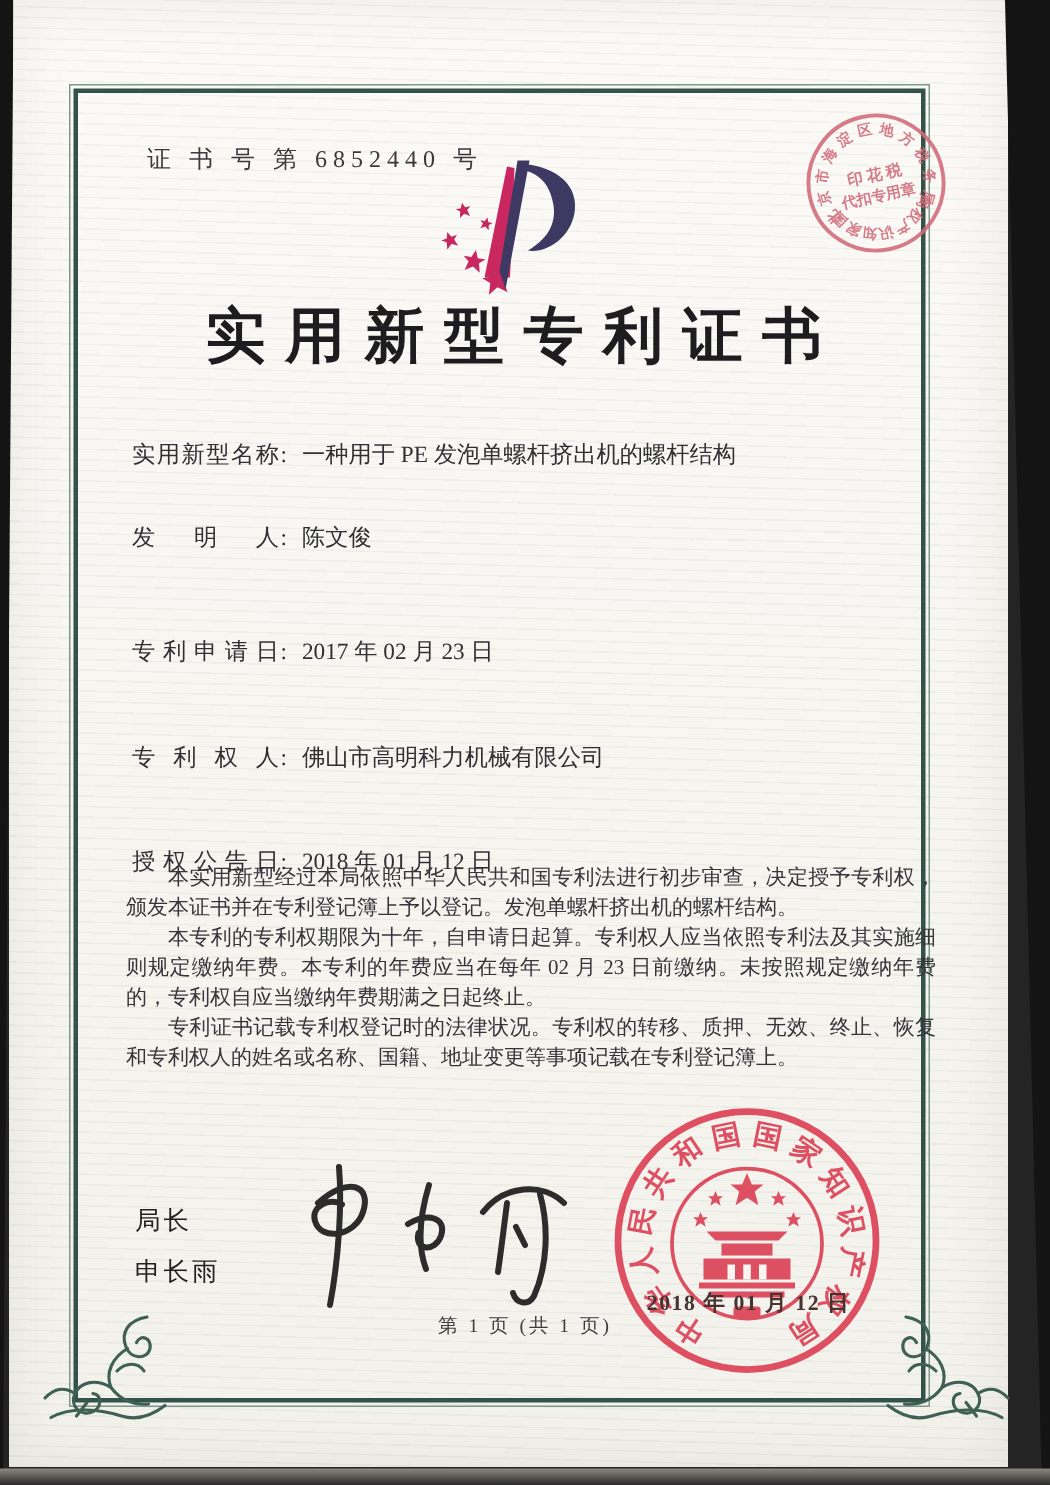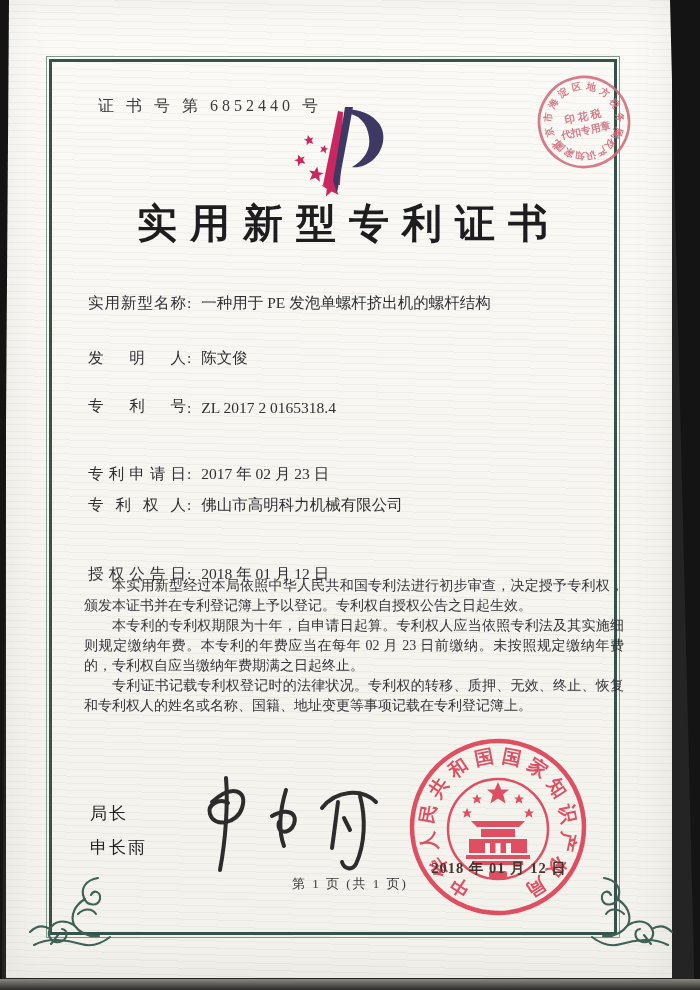--- a/index.html
+++ b/index.html
@@ -114,35 +114,32 @@
     </svg>
 
     <div id="title" class="abs">实用新型专利证书</div>
 
     <div class="field abs" style="top:348px">
       <span class="lbl">发明人</span><span class="colon">:</span><span>陈文俊</span>
     </div>
     <div class="field abs" style="top:293px">
       <span class="lbl">实用新型名称</span><span class="colon">:</span><span>一种用于 PE 发泡单螺杆挤出机的螺杆结构</span>
     </div>
-    <div class="field abs" style="top:396px">
-      <span class="lbl">专利号</span><span class="colon">:</span><span>ZL 2017 2 0165318.4</span>
-    </div>
-    <div class="field abs" style="top:464px">
+    <div class="field abs" style="top:424px">
       <span class="lbl">专利申请日</span><span class="colon">:</span><span>2017 年 02 月 23 日</span>
     </div>
     <div class="field abs" style="top:495px">
       <span class="lbl">专利权人</span><span class="colon">:</span><span>佛山市高明科力机械有限公司</span>
     </div>
     <div class="field abs" style="top:564px">
       <span class="lbl">授权公告日</span><span class="colon">:</span><span>2018 年 01 月 12 日</span>
     </div>
 
     <div id="paras" class="abs">
-      <p>本实用新型经过本局依照中华人民共和国专利法进行初步审查，决定授予专利权，颁发本证书并在专利登记簿上予以登记。专利权自授权公告之日起生效。</p>
+      <p>本实用新型经过本局依照中华人民共和国专利法进行初步审查，决定授予专利权，颁发本证书并在专利登记簿上予以登记。发泡单螺杆挤出机的螺杆结构。</p>
       <p>本专利的专利权期限为十年，自申请日起算。专利权人应当依照专利法及其实施细则规定缴纳年费。本专利的年费应当在每年 02 月 23 日前缴纳。未按照规定缴纳年费的，专利权自应当缴纳年费期满之日起终止。</p>
       <p>专利证书记载专利权登记时的法律状况。专利权的转移、质押、无效、终止、恢复和专利权人的姓名或名称、国籍、地址变更等事项记载在专利登记簿上。</p>
     </div>
 
     <div id="signer-title" class="abs">局长</div>
     <div id="signer-name" class="abs">申长雨</div>
 
     <svg class="abs" style="left:178px;top:772px" width="210" height="104" viewBox="0 0 210 104">
       <g fill="none" stroke="#1c1c1c" stroke-width="4" stroke-linecap="round" opacity="0.92">
         <path d="M28 30 C 48 12, 64 18, 58 36 C 53 52, 30 56, 26 42 C 23 32, 36 26, 44 31"></path>

